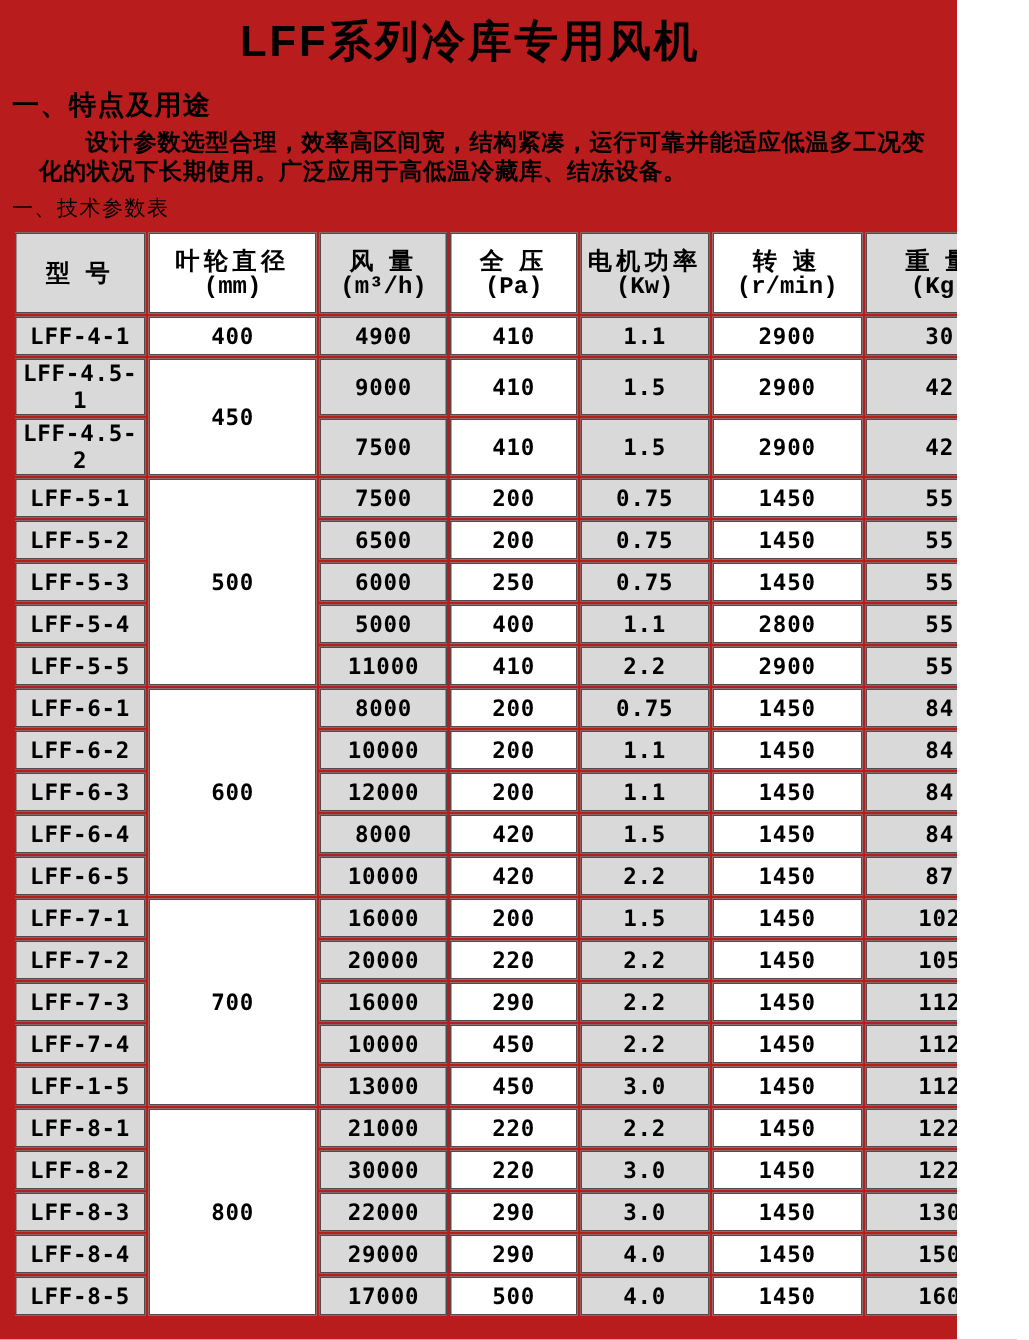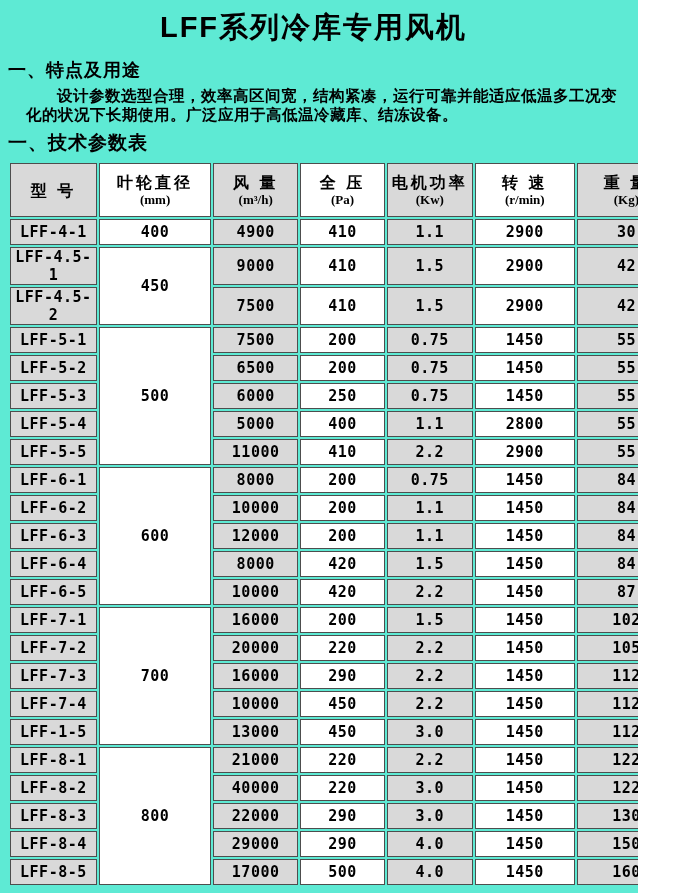--- a/index.html
+++ b/index.html
@@ -5,21 +5,21 @@
   html, body {
     margin: 0;
     padding: 0;
     background: #ffffff;
     font-family: "Liberation Sans", sans-serif;
     color: #000000;
   }
   .page {
     width: 638px;
     height: 893px;
-    background: #5eead4;
+    background: #b91c1c;
     box-sizing: border-box;
     padding: 4px 19px 0 8px;
     overflow: hidden;
   }
   .doc-title {
     text-align: center;
     font-size: 29px;
     font-weight: bold;
     letter-spacing: 2px;
     margin: 4px 0 10px 0;
@@ -32,22 +32,22 @@
   }
   .desc-paragraph {
     font-size: 15.5px;
     font-weight: bold;
     line-height: 19px;
     margin: 2px 0 6px 18px;
     text-indent: 2em;
     letter-spacing: 0.5px;
   }
   .table-heading {
-    font-size: 19px;
-    font-weight: bold;
+    font-size: 14px;
+    font-weight: normal;
     letter-spacing: 1px;
     margin: 6px 0 5px 0;
   }
   table.spec-table {
     border-collapse: separate;
     border-spacing: 2px;
     table-layout: fixed;
     width: 670px;
   }
   table.spec-table th,
@@ -62,24 +62,24 @@
   .c-gray { background: #d9d9d9; }
   .c-white { background: #ffffff; }
   thead th { height: 52px; font-size: 16px; margin-top: 16px; }
   .hlabel {
     display: block;
     letter-spacing: 3px;
     line-height: 19px;
   }
   .hunit {
     display: block;
-    font-size: 13px;
+    font-size: 16px;
     letter-spacing: 0;
     line-height: 15px;
-    font-family: Liberation Serif, serif;
+    font-family: Liberation Mono, monospace;
   }
   .hunit:empty { display: none; }
   tbody td {
     height: 24px;
     font-size: 15px;
     font-family: "DejaVu Sans Mono", monospace;
     letter-spacing: 0.5px;
   }
 </style>
 </head>
@@ -290,21 +290,21 @@
           <td class="c-gray">LFF-8-1</td>
           <td class="c-white" rowspan="5">800</td>
           <td class="c-gray">21000</td>
           <td class="c-white">220</td>
           <td class="c-gray">2.2</td>
           <td class="c-white">1450</td>
           <td class="c-gray">122</td>
         </tr>
         <tr>
           <td class="c-gray">LFF-8-2</td>
-          <td class="c-gray">40000</td>
+          <td class="c-gray">30000</td>
           <td class="c-white">220</td>
           <td class="c-gray">3.0</td>
           <td class="c-white">1450</td>
           <td class="c-gray">122</td>
         </tr>
         <tr>
           <td class="c-gray">LFF-8-3</td>
           <td class="c-gray">22000</td>
           <td class="c-white">290</td>
           <td class="c-gray">3.0</td>

